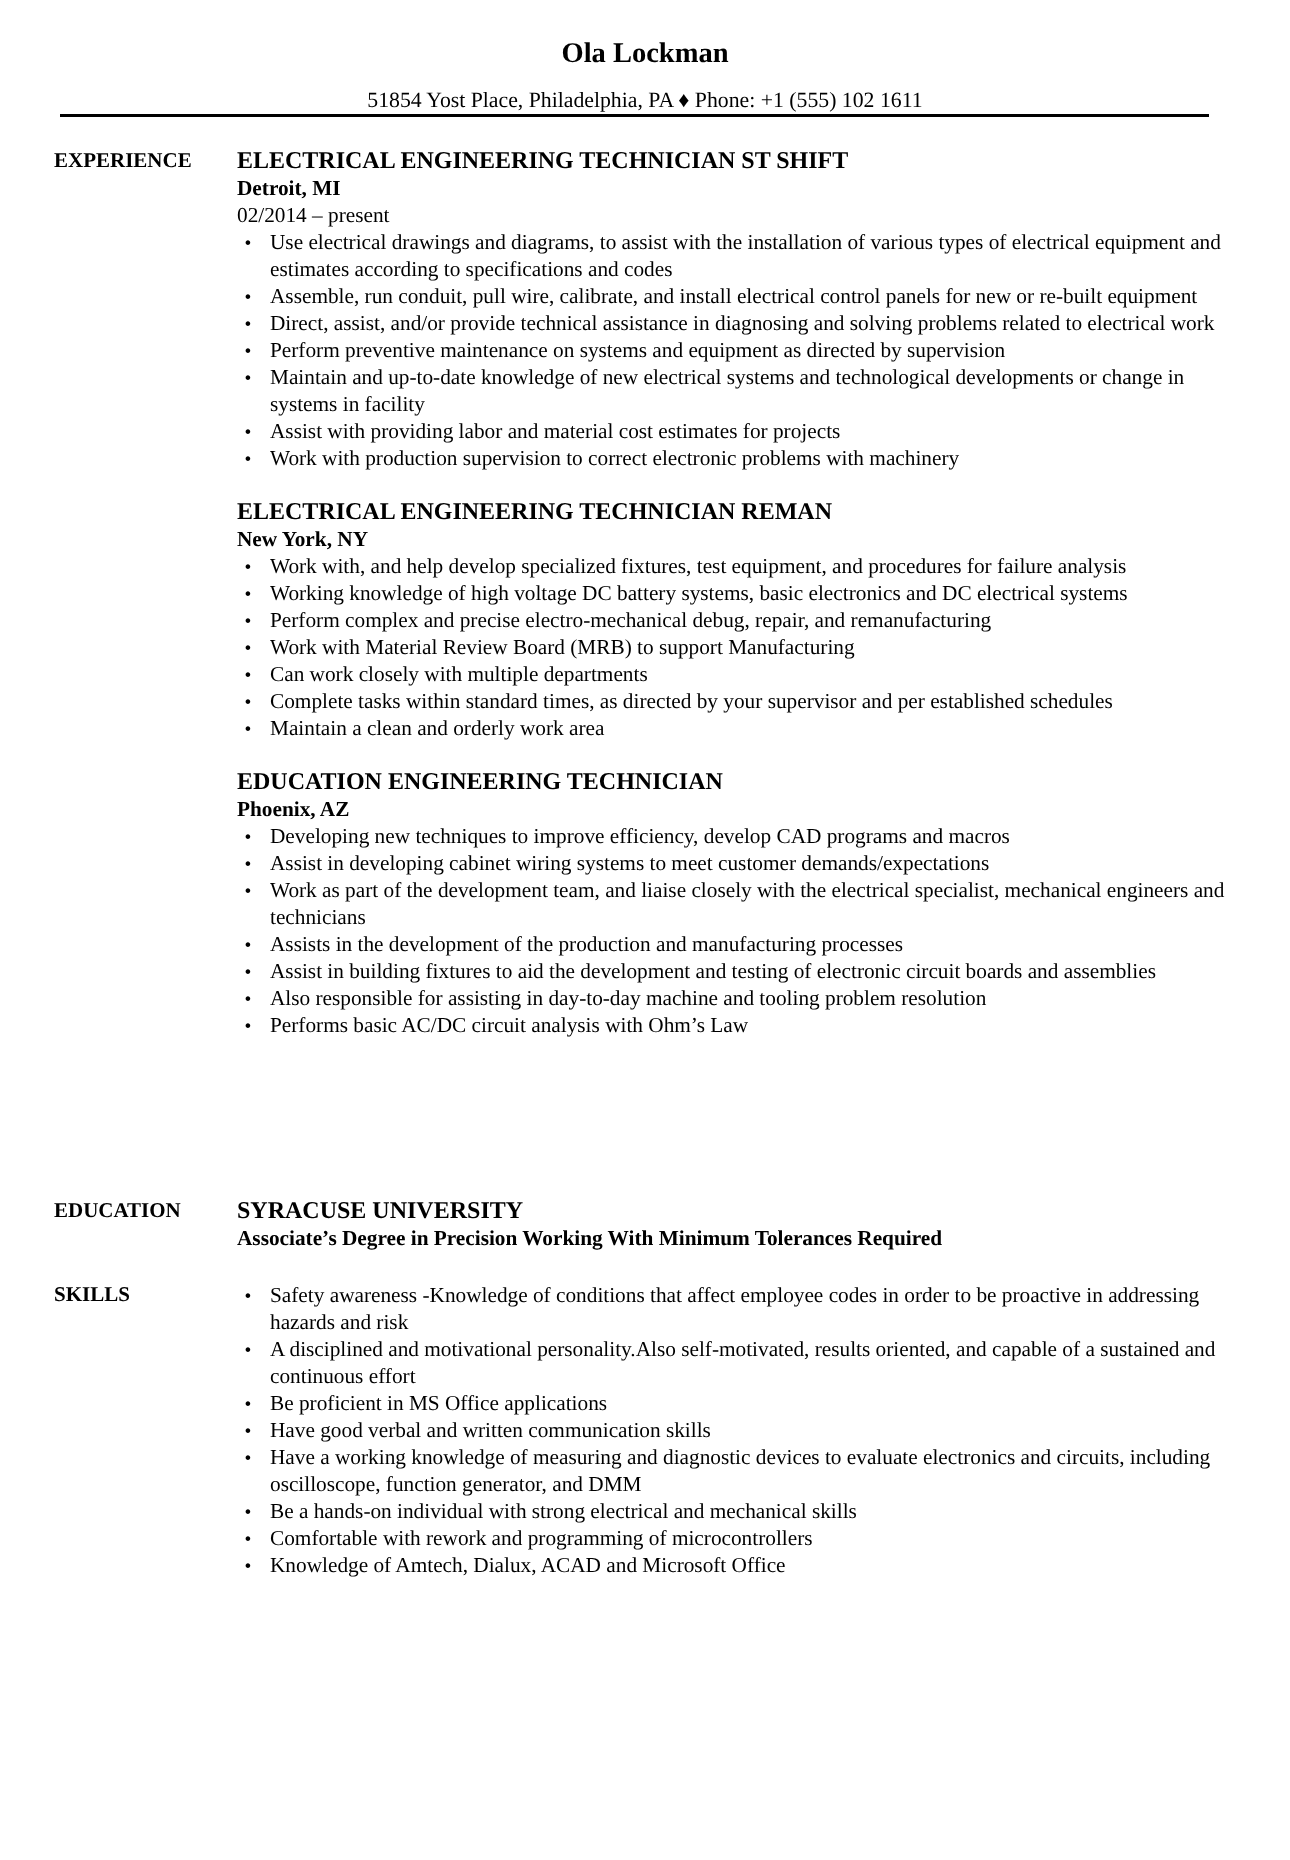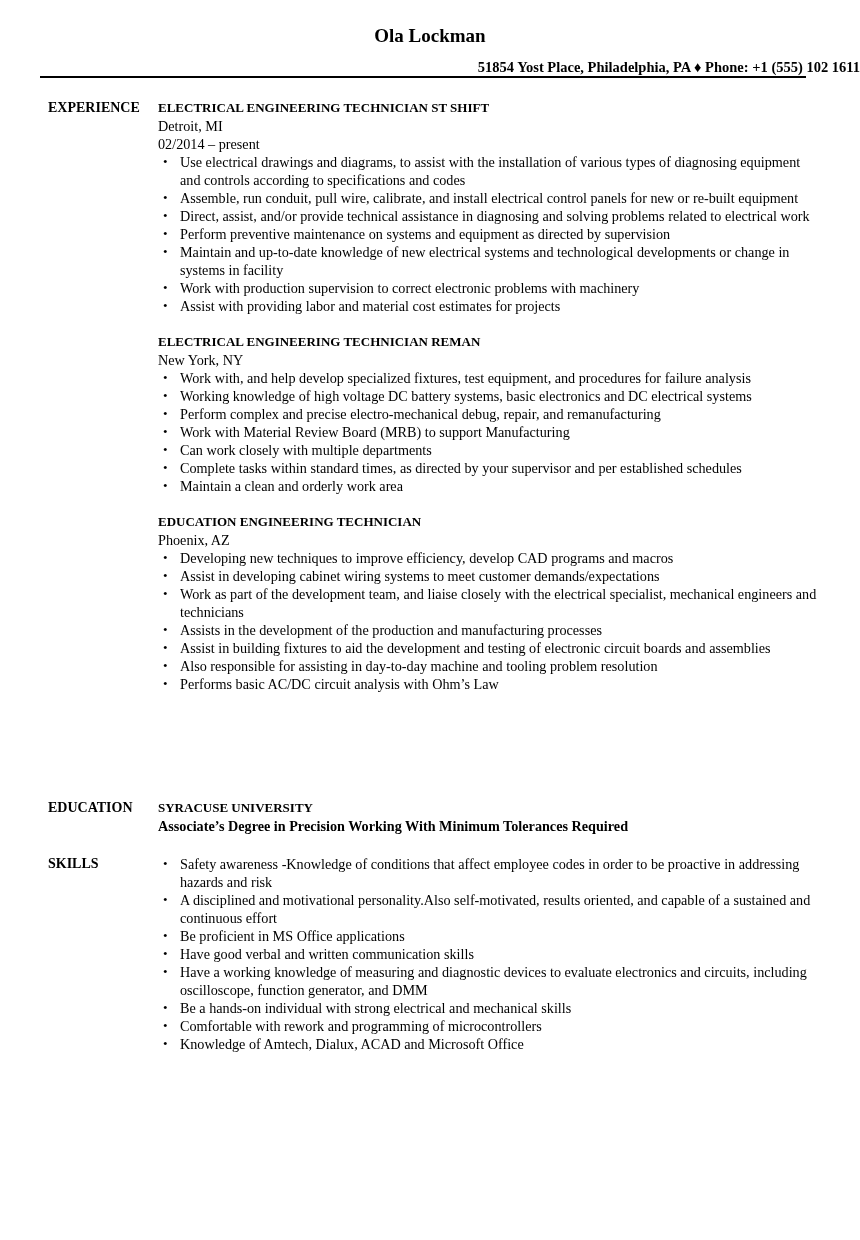--- a/index.html
+++ b/index.html
@@ -4,28 +4,28 @@
 <style>
   html, body { margin: 0; padding: 0; background: #ffffff; }
   body {
     width: 860px; height: 1240px; overflow: hidden;
     font-family: "Liberation Serif", "DejaVu Serif", serif;
     color: #000000; font-size: 14.2px; line-height: 18px;
   }
   .page { position: relative; width: 744px; height: 1240px; }
   .header { position: absolute; left: 0; top: 24px; width: 860px; text-align: center; }
   .name { font-weight: bold; font-size: 19px; line-height: 24px; }
-  .contact { font-weight: bold; font-size: 14.5px; line-height: 18px; margin-top: 10px; text-align: right; }
+  .contact { font-weight: normal; font-size: 14.5px; line-height: 18px; margin-top: 10px; }
   .rule { position: absolute; left: 40px; top: 76px; width: 766px; height: 2px; background: #000; }
   .section { position: absolute; left: 36px; width: 780px; }
-  .section-label { position: absolute; left: 12px; top: 0; width: 120px; font-weight: bold; font-size: 14px; }
+  .section-label { position: absolute; left: 0; top: 0; width: 120px; font-weight: bold; font-size: 14px; }
   .section-body { position: absolute; left: 122px; top: 0; width: 660px; }
   .job { margin-bottom: 18px; }
-  .job-title { font-weight: bold; font-size: 13px; }
-  .job-loc { font-weight: normal; }
+  .job-title { font-weight: bold; font-size: 16px; }
+  .job-loc { font-weight: bold; }
   ul { margin: 0; padding: 0 0 0 22px; list-style: none; }
   li { position: relative; }
   li::before { content: "\2022"; position: absolute; left: -17px; top: 0; font-size: 13px; }
   .degree { font-weight: bold; }
 </style>
 </head>
 <body>
 
 <div class="page">
   <div class="header">
@@ -35,27 +35,27 @@
   <div class="rule"></div>
 
   <div class="section" style="top:99px;">
     <div class="section-label">EXPERIENCE</div>
     <div class="section-body" id="jobs">
         <div class="job">
           <div class="job-title">ELECTRICAL ENGINEERING TECHNICIAN ST SHIFT</div>
           <div class="job-loc">Detroit, MI</div>
           <div>02/2014 – present</div>
           <ul>
-            <li>Use electrical drawings and diagrams, to assist with the installation of various types of diagnosing equipment and controls according to specifications and codes</li>
+            <li>Use electrical drawings and diagrams, to assist with the installation of various types of electrical equipment and estimates according to specifications and codes</li>
             <li>Assemble, run conduit, pull wire, calibrate, and install electrical control panels for new or re-built equipment</li>
             <li>Direct, assist, and/or provide technical assistance in diagnosing and solving problems related to electrical work</li>
             <li>Perform preventive maintenance on systems and equipment as directed by supervision</li>
             <li>Maintain and up-to-date knowledge of new electrical systems and technological developments or change in systems in facility</li>
+            <li>Assist with providing labor and material cost estimates for projects</li>
             <li>Work with production supervision to correct electronic problems with machinery</li>
-            <li>Assist with providing labor and material cost estimates for projects</li>
           </ul>
         </div>
         <div class="job">
           <div class="job-title">ELECTRICAL ENGINEERING TECHNICIAN REMAN</div>
           <div class="job-loc">New York, NY</div>
           <ul>
             <li>Work with, and help develop specialized fixtures, test equipment, and procedures for failure analysis</li>
             <li>Working knowledge of high voltage DC battery systems, basic electronics and DC electrical systems</li>
             <li>Perform complex and precise electro-mechanical debug, repair, and remanufacturing</li>
             <li>Work with Material Review Board (MRB) to support Manufacturing</li>

